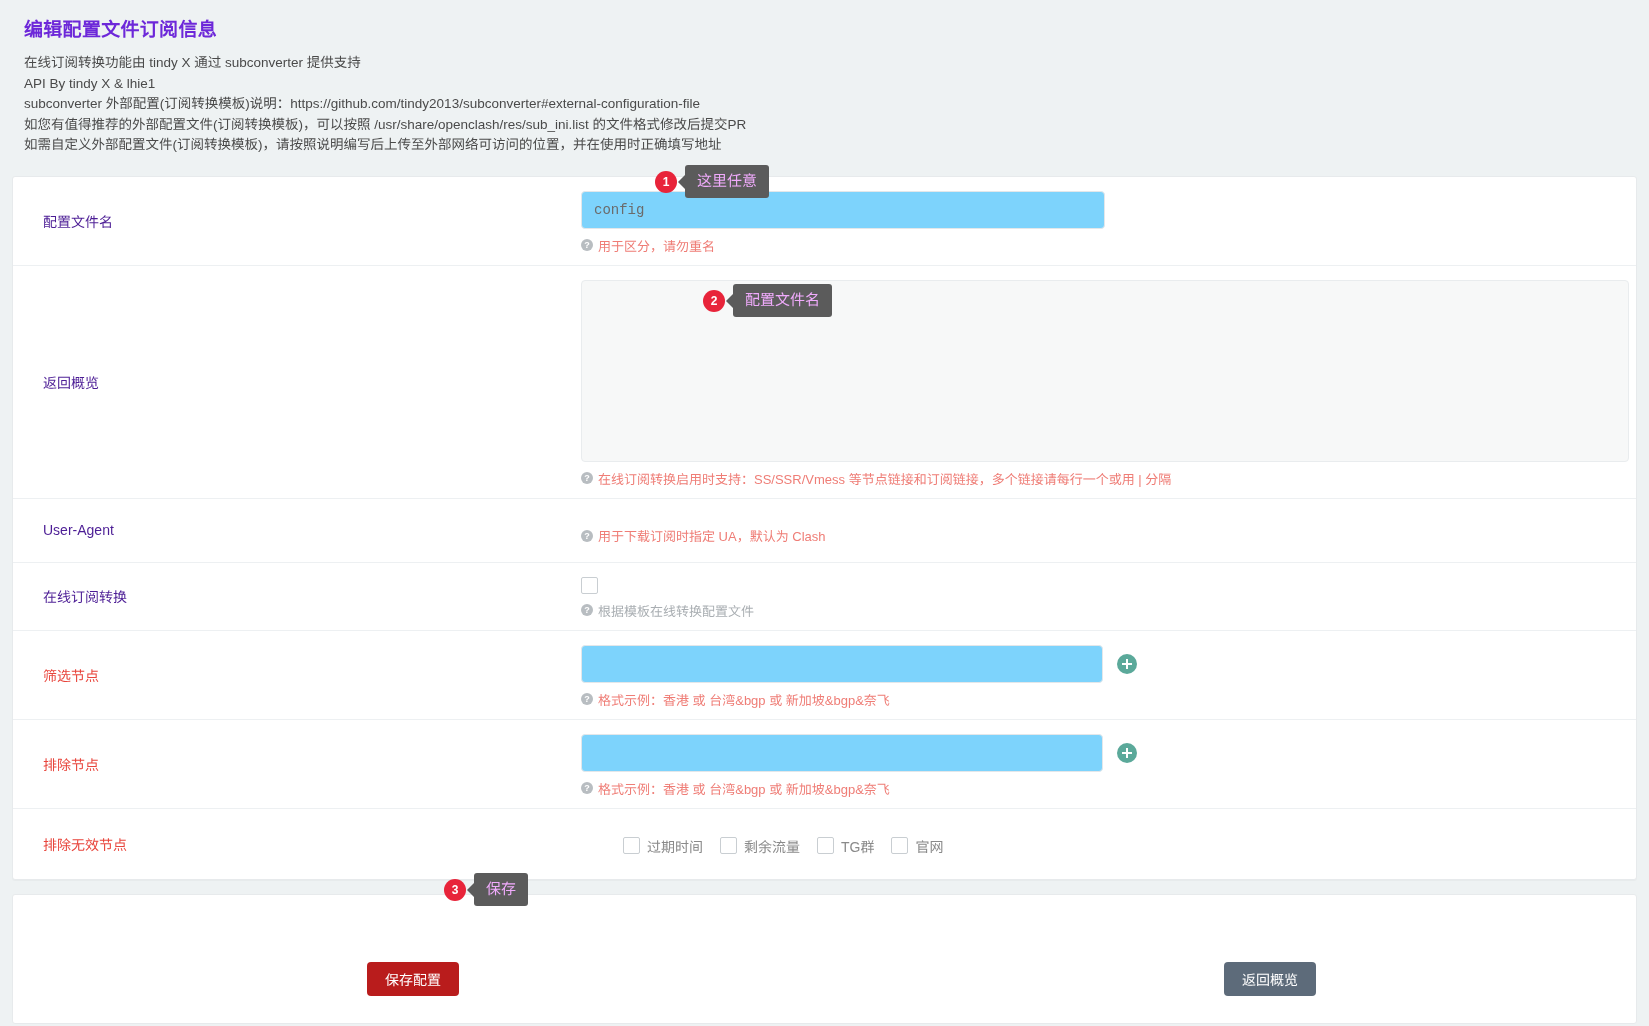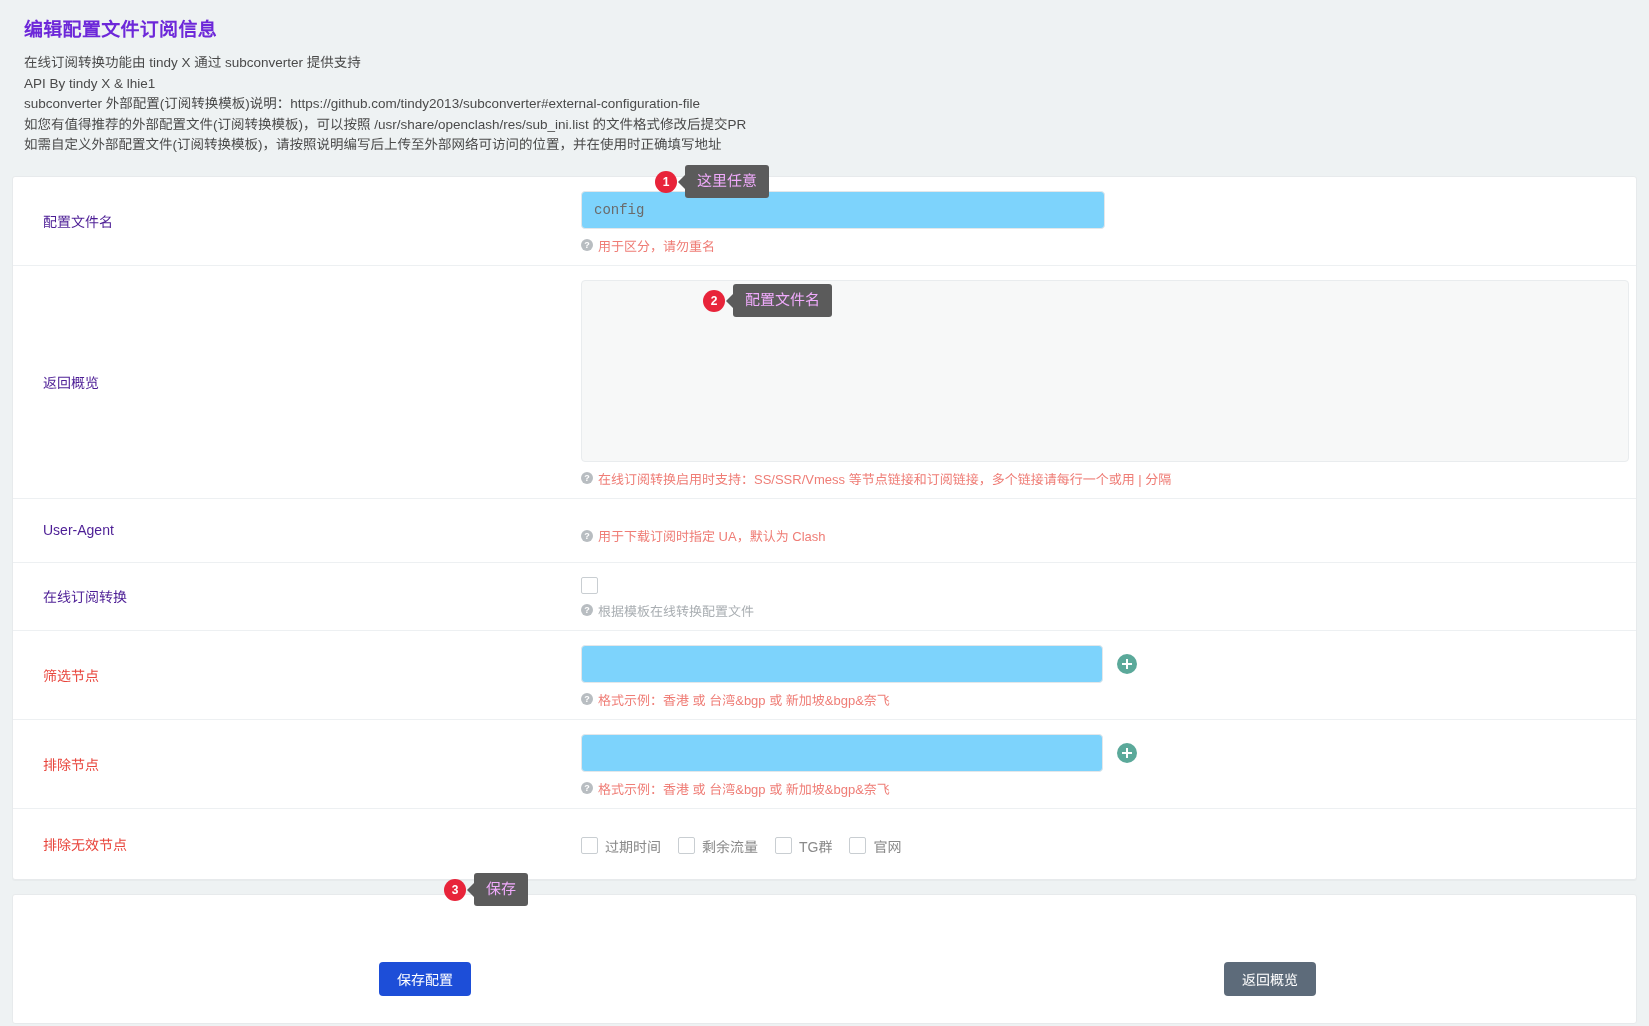--- a/index.html
+++ b/index.html
@@ -164,20 +164,21 @@
     align-items: center;
     gap: 8px;
     font-size: 14px;
     color: #8a8a8a;
   }
   .cb-group {
     display: flex;
     align-items: center;
     gap: 8px;
     flex-wrap: nowrap;
+    margin-left: 42px;
   }
   .cb-group .cb-item {
     display: flex;
     align-items: center;
     gap: 7px;
     margin-right: 9px;
     font-size: 14px;
     color: #8a8a8a;
   }
 
@@ -213,21 +214,21 @@
     top: 67px;
     height: 34px;
     border: none;
     border-radius: 4px;
     color: #fff;
     font-size: 14px;
     font-family: inherit;
     cursor: pointer;
     padding: 0 18px;
   }
-  .btn-save { left: 366px; background: #1d4ed8; }
+  .btn-save { left: 354px; background: #b91c1c; }
   .btn-back { right: 320px; background: #5d6b7a; }
 
   
   .callout {
     position: absolute;
     display: flex;
     align-items: center;
     z-index: 40;
     pointer-events: none;
   }

